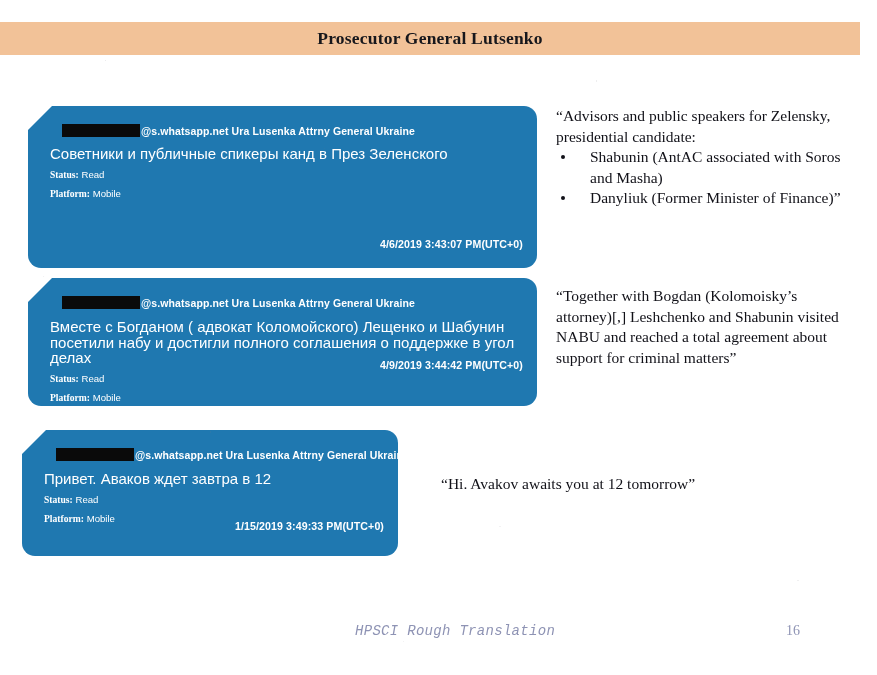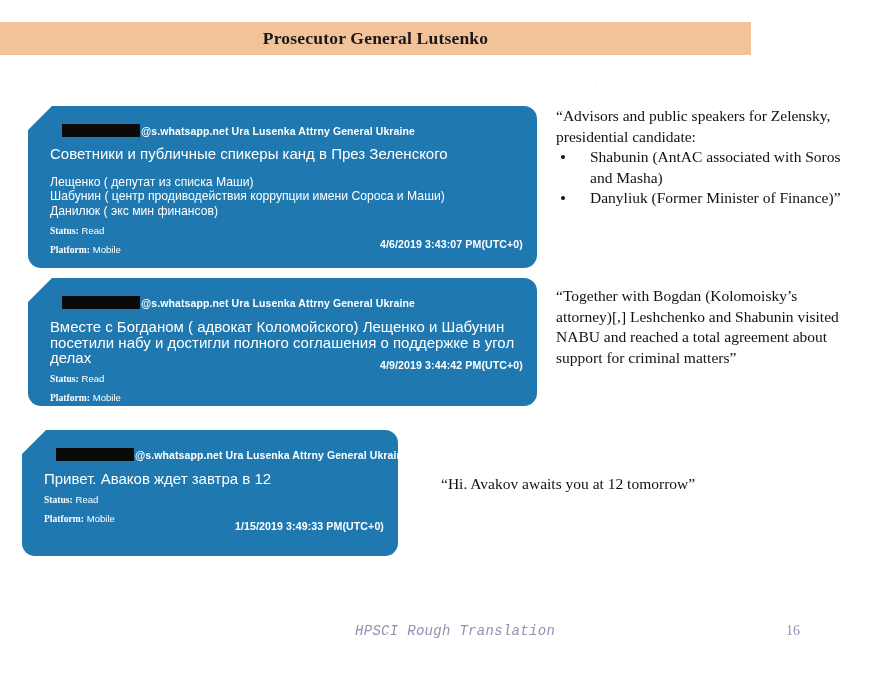--- a/index.html
+++ b/index.html
@@ -33,21 +33,21 @@
       radial-gradient(circle at 5% 41%, rgba(120,120,130,.20) 0 .6px, transparent .7px),
       radial-gradient(circle at 46% 95%, rgba(120,120,130,.20) 0 .6px, transparent .7px),
       radial-gradient(circle at 74% 60%, rgba(120,120,130,.18) 0 .6px, transparent .7px);
   }
 
   
   .title-banner {
     position: absolute;
     left: 0;
     top: 22px;
-    width: 751px;
+    width: 860px;
     height: 33px;
     background: #f2c298;
     display: flex;
     align-items: center;
     justify-content: center;
   }
   .title-banner .title-text {
     font-family: "Liberation Serif", serif;
     font-weight: bold;
     font-size: 17.5px;
@@ -202,23 +202,20 @@
   <span class="title-text">Prosecutor General Lutsenko</span>
 </div>
 
 <div class="bubble" id="bubble-1">
   <div class="bubble-inner">
     <div class="bubble-head">
       <span class="redaction"></span>
       <span>@s.whatsapp.net Ura Lusenka  Attrny General Ukraine</span>
     </div>
     <div class="bubble-body">Советники и публичные спикеры канд в През Зеленского</div>
-    <div class="bubble-list">Лещенко ( депутат из списка Маши)
-Шабунин ( центр продиводействия коррупции имени Сороса и Маши)
-Данилюк ( экс мин финансов)</div>
     <div class="meta">
       <span class="k">Status:</span>
       <span>Read</span>
     </div>
     <div class="meta">
       <span class="k">Platform:</span>
       <span>Mobile</span>
     </div>
     <div class="stamp">4/6/2019 3:43:07 PM(UTC+0)</div>
   </div>

